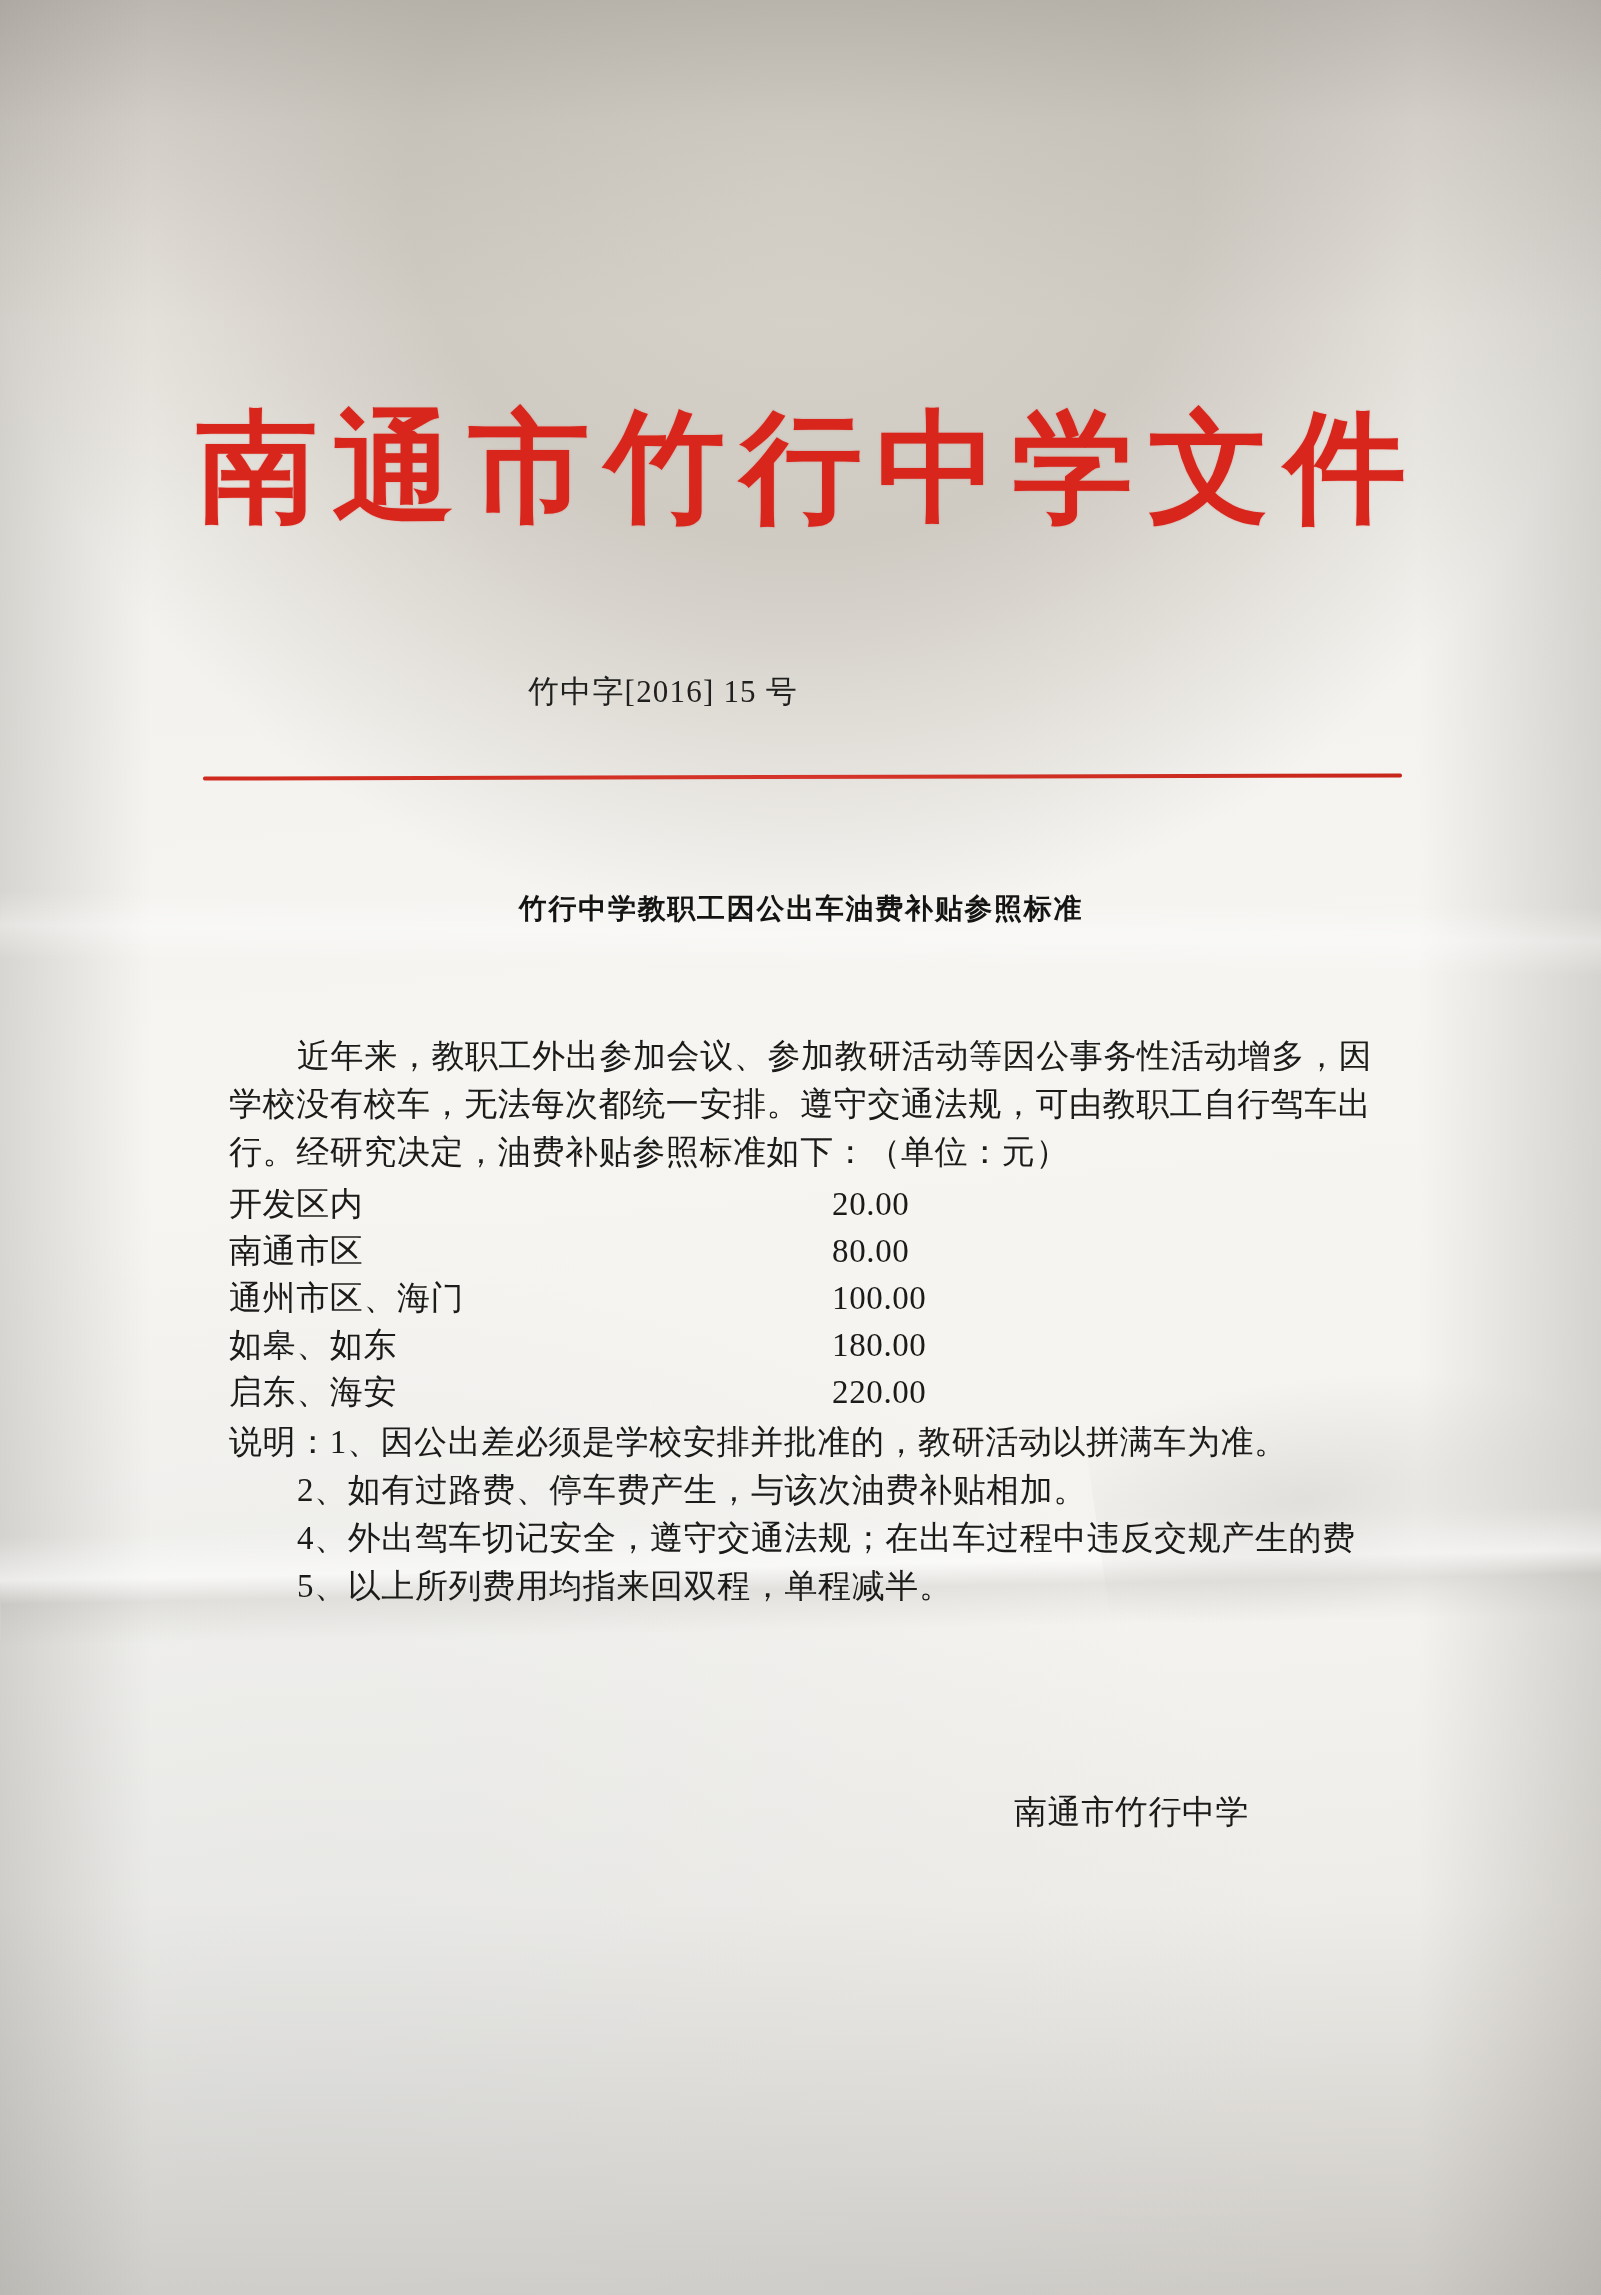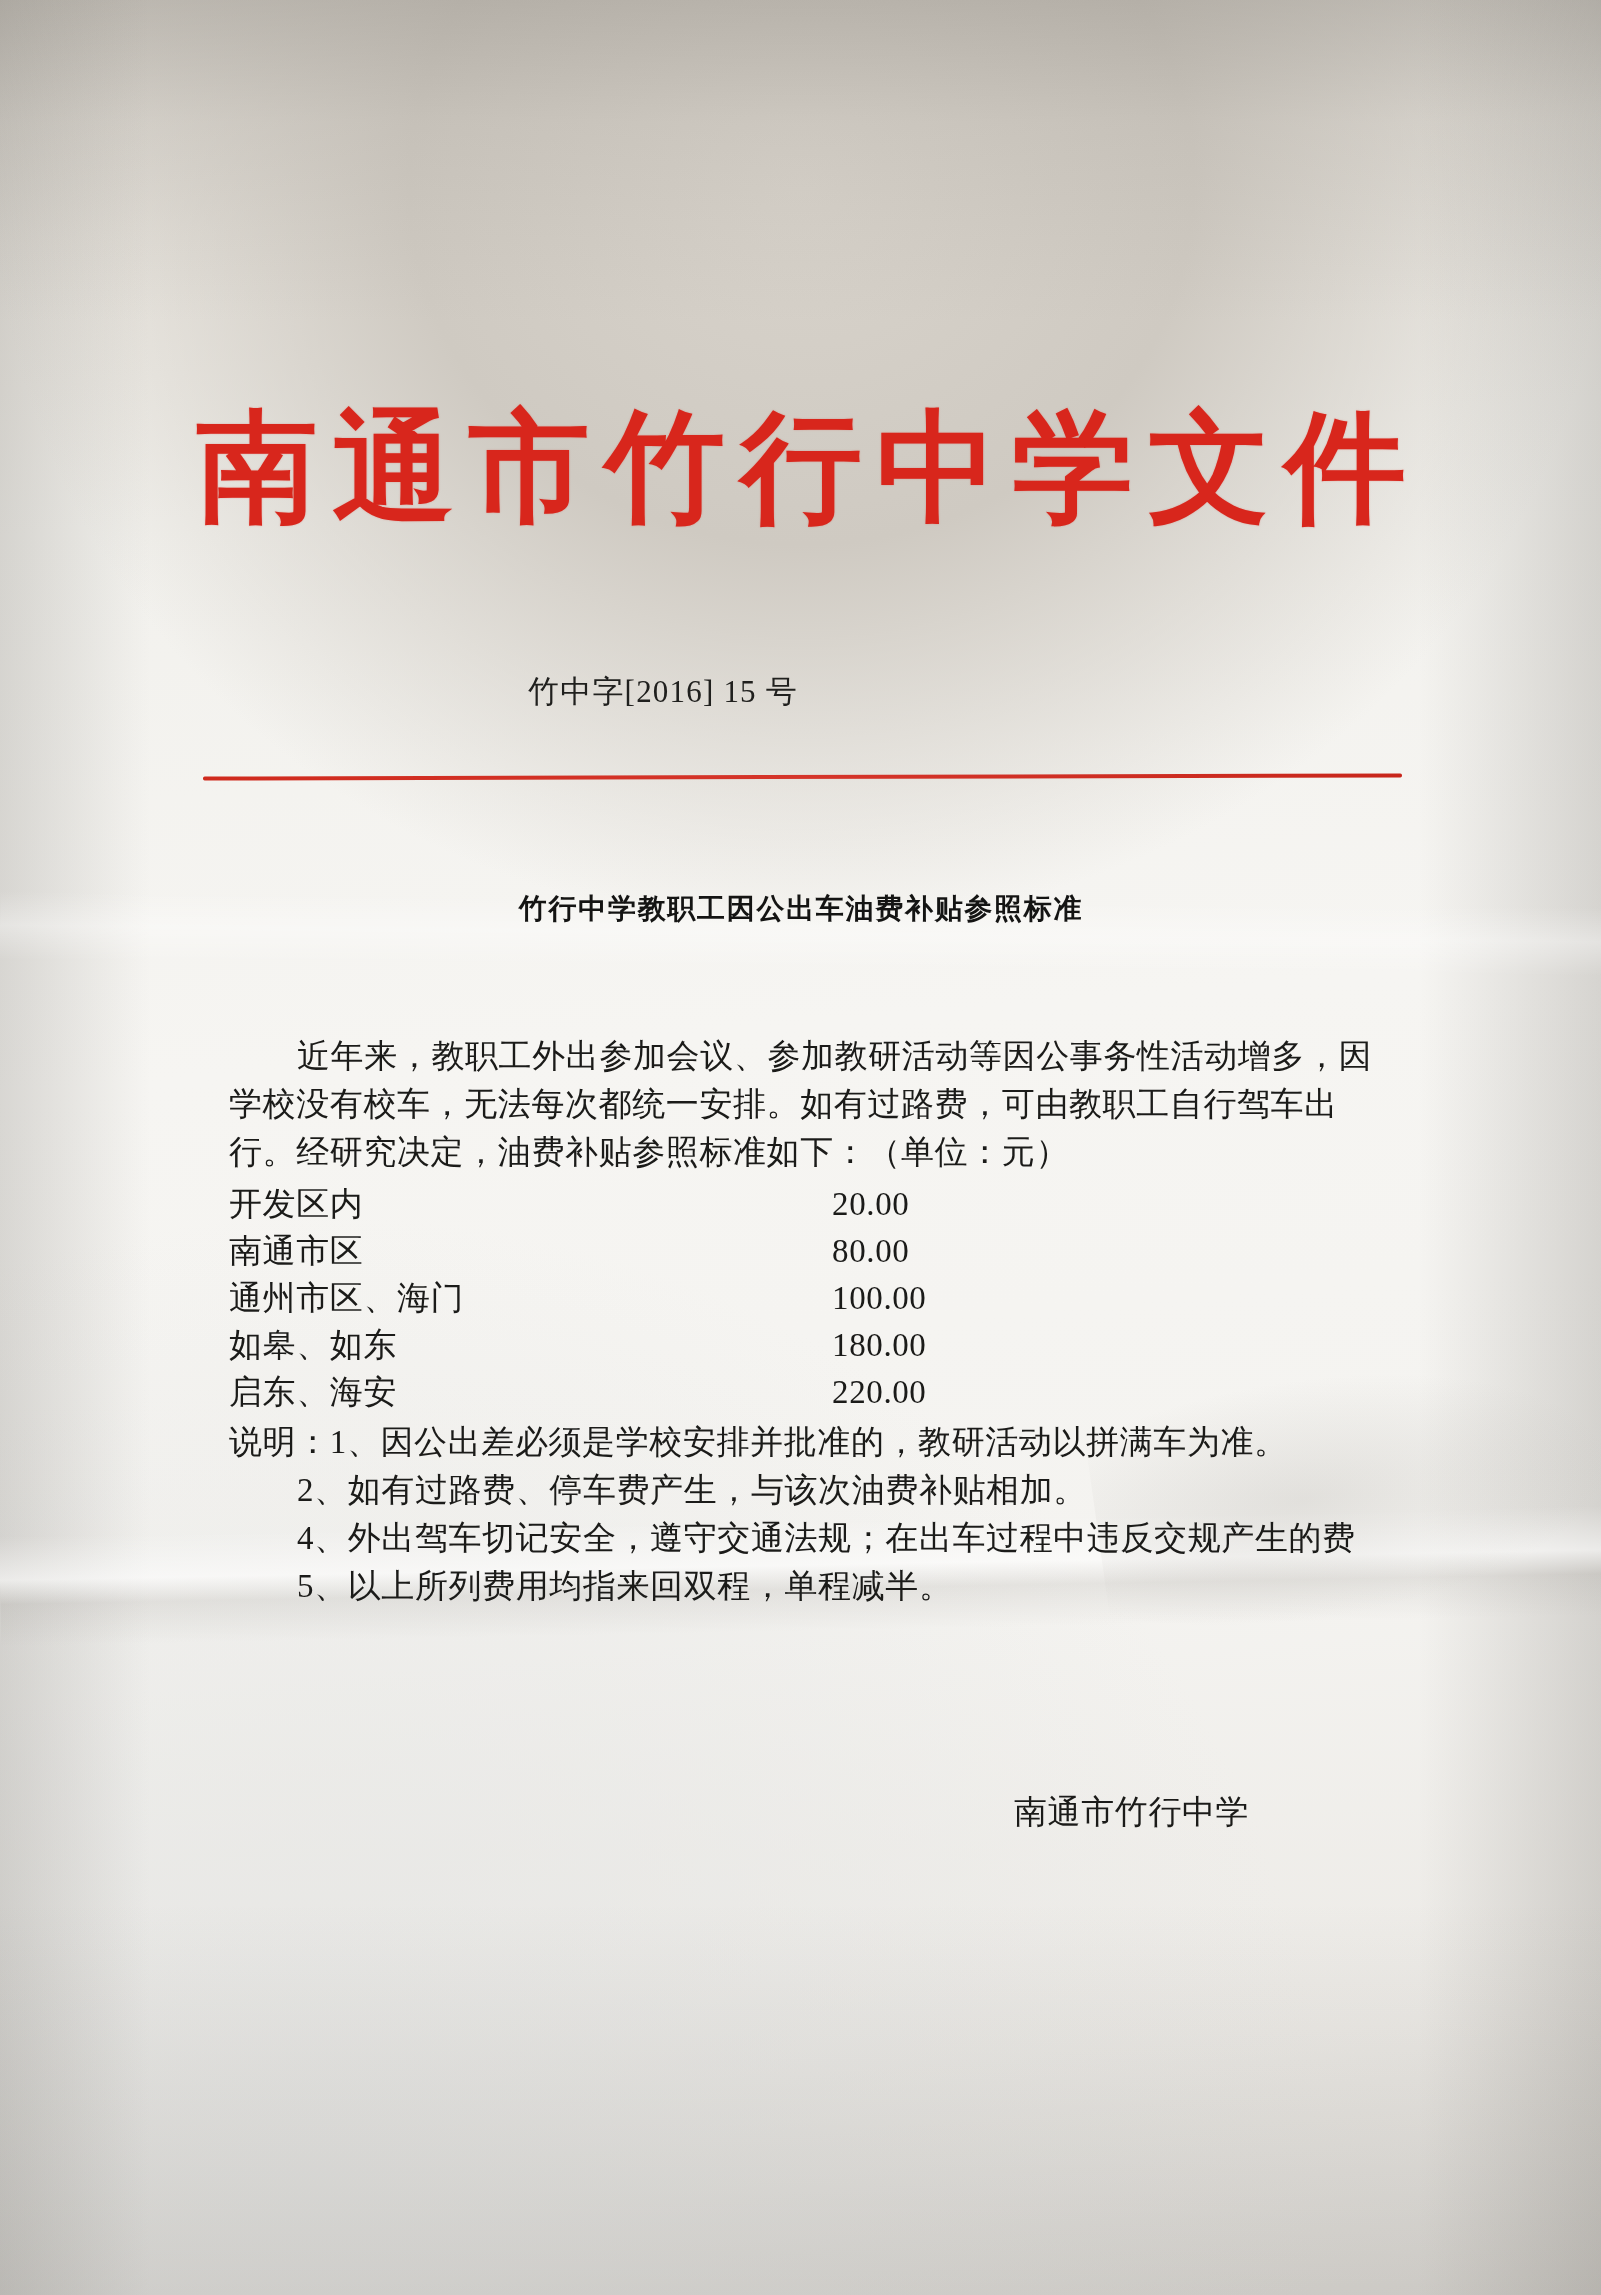--- a/index.html
+++ b/index.html
@@ -196,21 +196,21 @@
     </div>
 
     <div class="doc-number">竹中字[2016]  15 号</div>
 
     <div class="red-rule"></div>
 
     <div class="doc-title">竹行中学教职工因公出车油费补贴参照标准</div>
 
     <div class="body-block">
 
-      <p class="para">近年来，教职工外出参加会议、参加教研活动等因公事务性活动增多，因学校没有校车，无法每次都统一安排。如有过路费，可由教职工自行驾车出行。经研究决定，油费补贴参照标准如下：（单位：元）</p>
+      <p class="para">近年来，教职工外出参加会议、参加教研活动等因公事务性活动增多，因学校没有校车，无法每次都统一安排。遵守交通法规，可由教职工自行驾车出行。经研究决定，油费补贴参照标准如下：（单位：元）</p>
 
       <table class="rate-table">
         <tbody>
           <tr>
             <td class="rate-name">开发区内</td>
             <td class="rate-value">20.00</td>
           </tr>
           <tr>
             <td class="rate-name">南通市区</td>
             <td class="rate-value">80.00</td>

